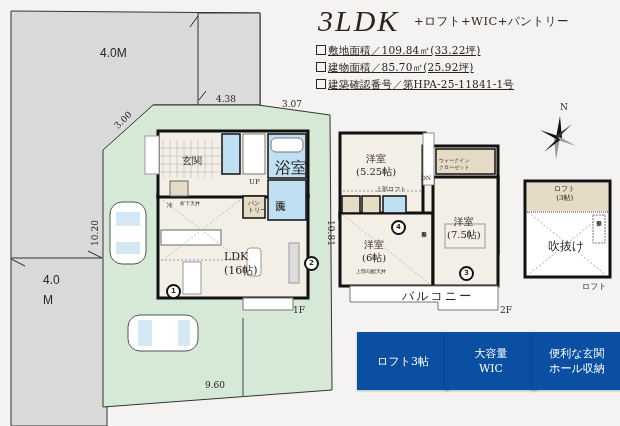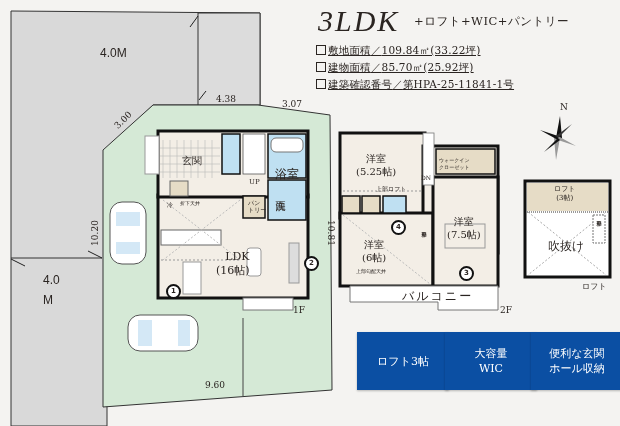--- a/index.html
+++ b/index.html
@@ -133,30 +133,30 @@
   </div>
 <div class="abs lbl" style="left:113px;top:115px;transform:rotate(-45deg)">3.00</div>
 <div class="abs lbl" style="left:216px;top:94px">4.38</div>
 <div class="abs lbl" style="left:282px;top:99px">3.07</div>
 <div class="abs lbl" style="left:82px;top:228px;transform:rotate(-90deg)">10.20</div>
 <div class="abs lbl" style="left:318px;top:228px;transform:rotate(90deg)">10.81</div>
 <div class="abs lbl" style="left:205px;top:380px">9.60</div>
 
 <div class="abs lbl" style="left:293px;top:305px;font-size:9px">1F</div>
 <div class="abs lbl" style="left:182px;top:154px;font-size:10px">玄関</div>
-<div class="abs lbl" style="left:275px;top:166px;font-size:12px">浴室</div>
+<div class="abs lbl" style="left:275px;top:158px;font-size:16px">浴室</div>
 <div class="abs lbl" style="left:273px;top:193px;font-size:10px;writing-mode:vertical-rl">洗面</div>
 <div class="abs lbl" style="left:248px;top:199px;font-size:6px;line-height:7px">
     <div>パン</div>
     <div>トリー</div>
   </div>
 <div class="abs lbl" style="left:249px;top:178px;font-size:7px">UP</div>
 <div class="abs lbl" style="left:167px;top:201px;font-size:6px">冷</div>
 <div class="abs lbl" style="left:180px;top:200px;font-size:5px">折下天井</div>
-<div class="abs lbl" style="left:216px;top:250px;font-size:11px;text-align:right;line-height:14px">
+<div class="abs lbl" style="left:224px;top:250px;font-size:11px;text-align:left;line-height:14px">
     <div>LDK</div>
     <div>(16帖)</div>
   </div>
 <div class="circ" style="left:166px;top:284px">1</div>
 <div class="circ" style="left:304px;top:256px">2</div>
 
 <div class="abs lbl" style="left:500px;top:305px">2F</div>
 <div class="abs lbl" style="left:356px;top:152px;font-size:10px;text-align:center;line-height:13px">
     <div>洋室</div>
     <div>(5.25帖)</div>

